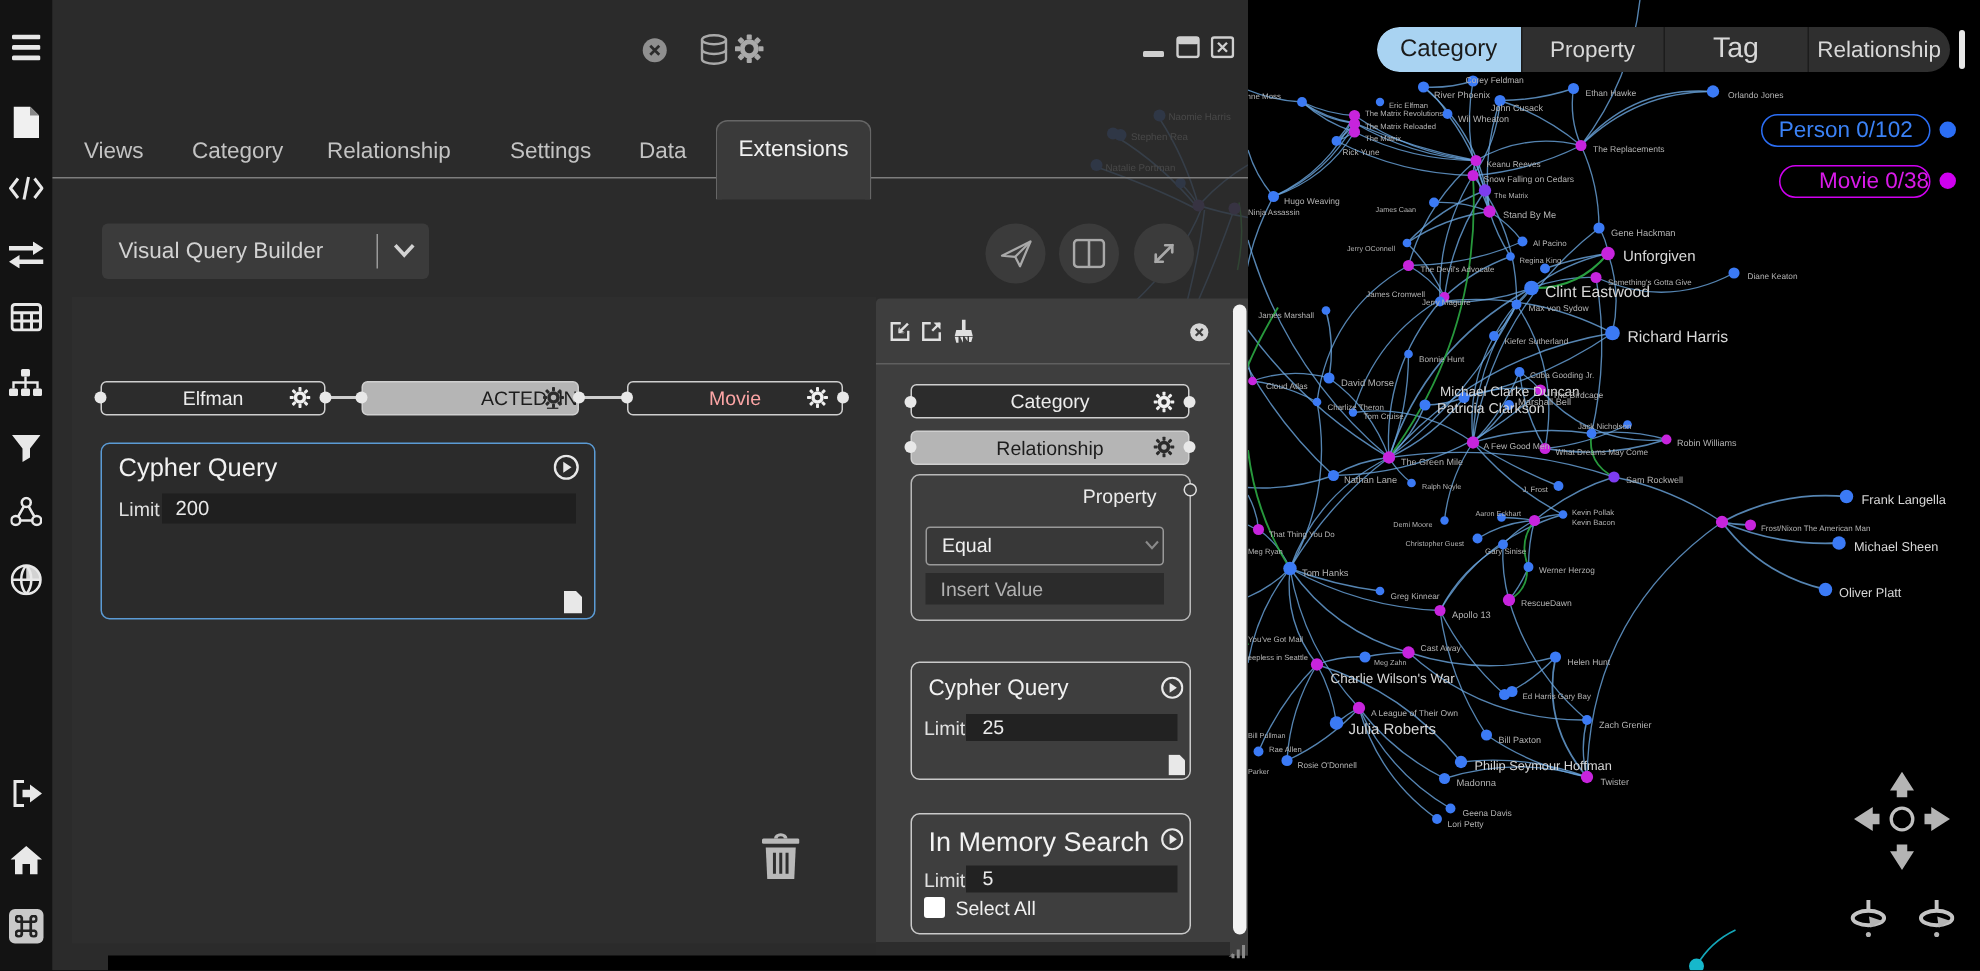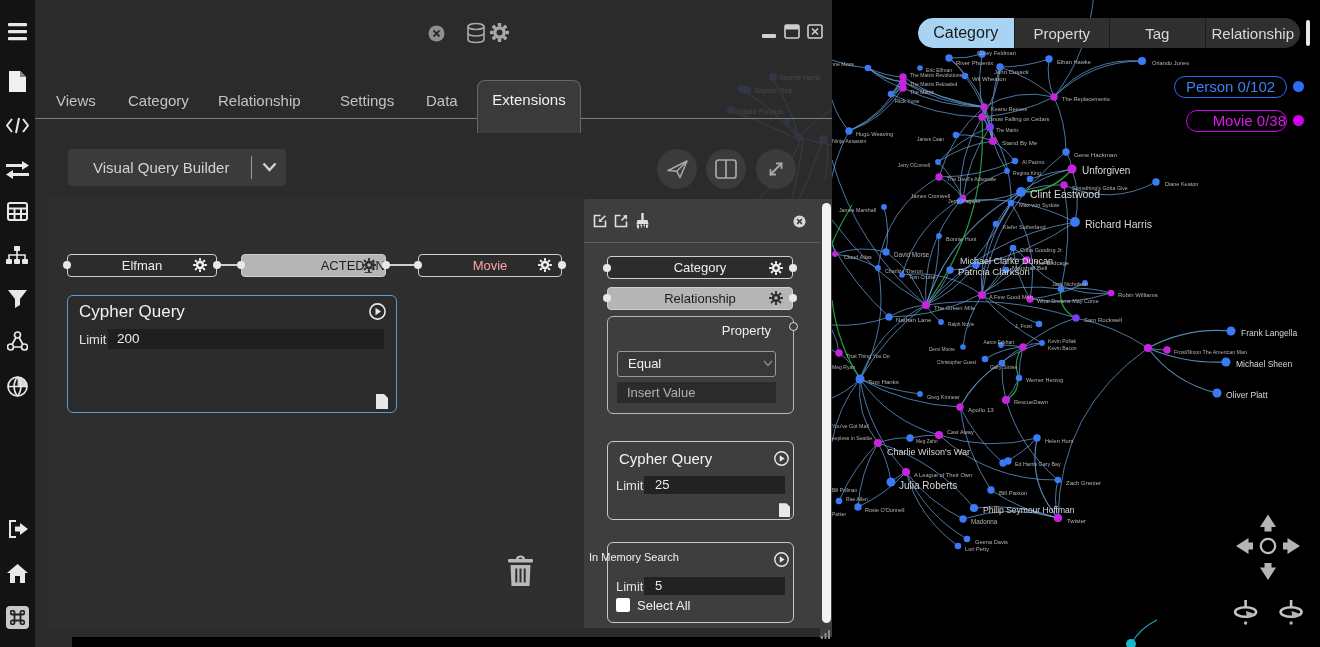--- a/index.html
+++ b/index.html
@@ -355,21 +355,21 @@
         <text x="167" y="495" font-size="6.0" fill="#b3b3b3" text-anchor="start">Bill Paxton</text>
         <text x="151" y="513" font-size="8.5" fill="#d8d8d8" text-anchor="start">Philip Seymour Hoffman</text>
         <text x="139" y="524" font-size="6.3" fill="#b3b3b3" text-anchor="start">Madonna</text>
         <text x="235" y="523" font-size="6.0" fill="#b3b3b3" text-anchor="start">Twister</text>
         <text x="143" y="544" font-size="5.7" fill="#b3b3b3" text-anchor="start">Geena Davis</text>
         <text x="133" y="551" font-size="5.7" fill="#b3b3b3" text-anchor="start">Lori Petty</text>
       </svg>
 <div class="abs" style="left:86px;top:18px;width:382px;height:30px;background:#2f2f2f;border-radius:15px;display:flex;overflow:hidden">
  <div style="width:95.5px;background:#a9d3f2;color:#1a1a1a;font-size:16px;display:flex;align-items:center;justify-content:center;border-radius:15px 0 0 15px;font-weight:400">Category</div>
  <div style="width:95.5px;color:#d8d8d8;font-size:15px;display:flex;align-items:center;justify-content:center;border-left:1px solid #1c1c1c">Property</div>
- <div style="width:95.5px;color:#d8d8d8;font-size:15px;display:flex;align-items:center;justify-content:center;border-left:1px solid #1c1c1c">Tag</div>
+ <div style="width:95.5px;color:#d8d8d8;font-size:19px;display:flex;align-items:center;justify-content:center;border-left:1px solid #1c1c1c">Tag</div>
  <div style="width:95.5px;color:#d8d8d8;font-size:15px;display:flex;align-items:center;justify-content:center;border-left:1px solid #1c1c1c">Relationship</div>
 </div>
 <div class="abs" style="left:474px;top:20px;width:4px;height:26px;background:#e8e8e8;border-radius:2px"></div>
 <div class="abs" style="left:342px;top:76px;width:113px;height:22px;border:1.5px solid #2b6ef5;border-radius:12px;color:#3b82f6;font-size:15px;text-align:center;line-height:19px">Person 0/102</div>
 <div class="abs" style="left:461px;top:81px;width:11px;height:11px;border-radius:50%;background:#2b6ef5"></div>
 <div class="abs" style="left:354px;top:110px;width:101px;height:22px;border:1.5px solid #cf00f0;border-radius:12px;color:#d81ae8;font-size:15px;text-align:right;line-height:19px">Movie 0/38</div>
 <div class="abs" style="left:461px;top:115px;width:11px;height:11px;border-radius:50%;background:#cf00f0"></div>
 
 <svg class="abs" style="left:400.5px;top:495.5px" width="70" height="132" viewBox="0 0 70 132">
 <g fill="#b4b4b4">
@@ -548,21 +548,21 @@
       </svg>
 
 <div class="abs tabtxt" style="left:21px;top:92px">Views</div>
 <div class="abs tabtxt" style="left:93px;top:92px">Category</div>
 <div class="abs tabtxt" style="left:183px;top:92px">Relationship</div>
 <div class="abs tabtxt" style="left:305px;top:92px">Settings</div>
 <div class="abs tabtxt" style="left:391px;top:92px">Data</div>
 <div class="abs" style="left:0;top:117.5px;width:797px;height:1.5px;background:#7d7d7d"></div>
 <div class="abs" style="left:442px;top:80px;width:104px;height:53px;background:#3a3a3a;border:1px solid #666;border-bottom:none;border-radius:8px 8px 0 0;color:#f0f0f0;font-size:15px;text-align:center;line-height:38px">Extensions</div>
 
-<div class="abs" style="left:33px;top:149px;width:218px;height:37px;background:#3b3b3b;border-radius:4px;color:#d2d2d2;font-size:15px;line-height:37px;padding-left:25px">Visual Query Builder</div>
+<div class="abs" style="left:33px;top:149px;width:218px;height:37px;background:#3b3b3b;border-radius:4px;color:#d2d2d2;font-size:15px;line-height:37px;padding-left:11px">Visual Query Builder</div>
 <div class="abs" style="left:216px;top:156px;width:1px;height:23px;background:#9a9a9a"></div>
 <svg class="abs" style="left:227px;top:162px" width="15" height="10" viewBox="0 0 15 10">
         <path d="M1.5 1.5 L7.5 8 L13.5 1.5" fill="none" stroke="#d2d2d2" stroke-width="2.4"></path>
       </svg>
 <div class="abs" style="left:622px;top:149px;width:40px;height:40px;background:#3b3b3b;border-radius:50%"></div>
 <svg class="abs" style="left:631px;top:158px" width="23" height="22" viewBox="0 0 23 22">
         <g fill="none" stroke="#a9a9a9" stroke-width="1.5" stroke-linejoin="round">
           <path d="M2 12.5 L21 3 L14 19.5 L10.8 13.2 Z"></path>
           <path d="M10.8 13.2 L21 3"></path>
         </g>
@@ -757,21 +757,21 @@
         <circle cx="8.5" cy="8.5" r="7.6" fill="none" stroke="#e8e8e8" stroke-width="1.6"></circle>
         <path d="M6.5 4.8 L12 8.5 L6.5 12.2 Z" fill="#e8e8e8"></path>
       </svg>
 <div class="abs" style="left:581px;top:478px;color:#e0e0e0;font-size:13px">Limit</div>
 <div class="abs" style="left:609px;top:476px;width:141px;height:18px;background:#222;color:#eaeaea;font-size:13px;line-height:18px;padding-left:11px">25</div>
 <svg class="abs" style="left:744px;top:503px" width="11" height="14" viewBox="0 0 12 15">
         <path d="M0 0 H8 L12 4 V15 H0 Z" fill="#e8e8e8"></path>
       </svg>
 
 <div class="abs" style="left:572px;top:542px;width:187px;height:81px;border:1px solid #c9c9c9;border-radius:6px"></div>
-<div class="abs" style="left:554px;top:551px;color:#f2f2f2;font-size:11px">In Memory Search</div>
+<div class="abs" style="left:584px;top:551px;color:#f2f2f2;font-size:18px">In Memory Search</div>
 <svg class="abs" style="left:739px;top:552px" width="15" height="15" viewBox="0 0 17 17">
         <circle cx="8.5" cy="8.5" r="7.6" fill="none" stroke="#e8e8e8" stroke-width="1.6"></circle>
         <path d="M6.5 4.8 L12 8.5 L6.5 12.2 Z" fill="#e8e8e8"></path>
       </svg>
 <div class="abs" style="left:581px;top:579px;color:#e0e0e0;font-size:13px">Limit</div>
 <div class="abs" style="left:609px;top:577px;width:141px;height:18px;background:#222;color:#eaeaea;font-size:13px;line-height:18px;padding-left:11px">5</div>
 <div class="abs" style="left:581px;top:598px;width:14px;height:14px;background:#fff;border-radius:2px"></div>
 <div class="abs" style="left:602px;top:598px;color:#f0f0f0;font-size:13px">Select All</div>
 
 <div class="abs" style="left:785px;top:199px;width:12px;height:438px;background:#3e3e3e"></div>

